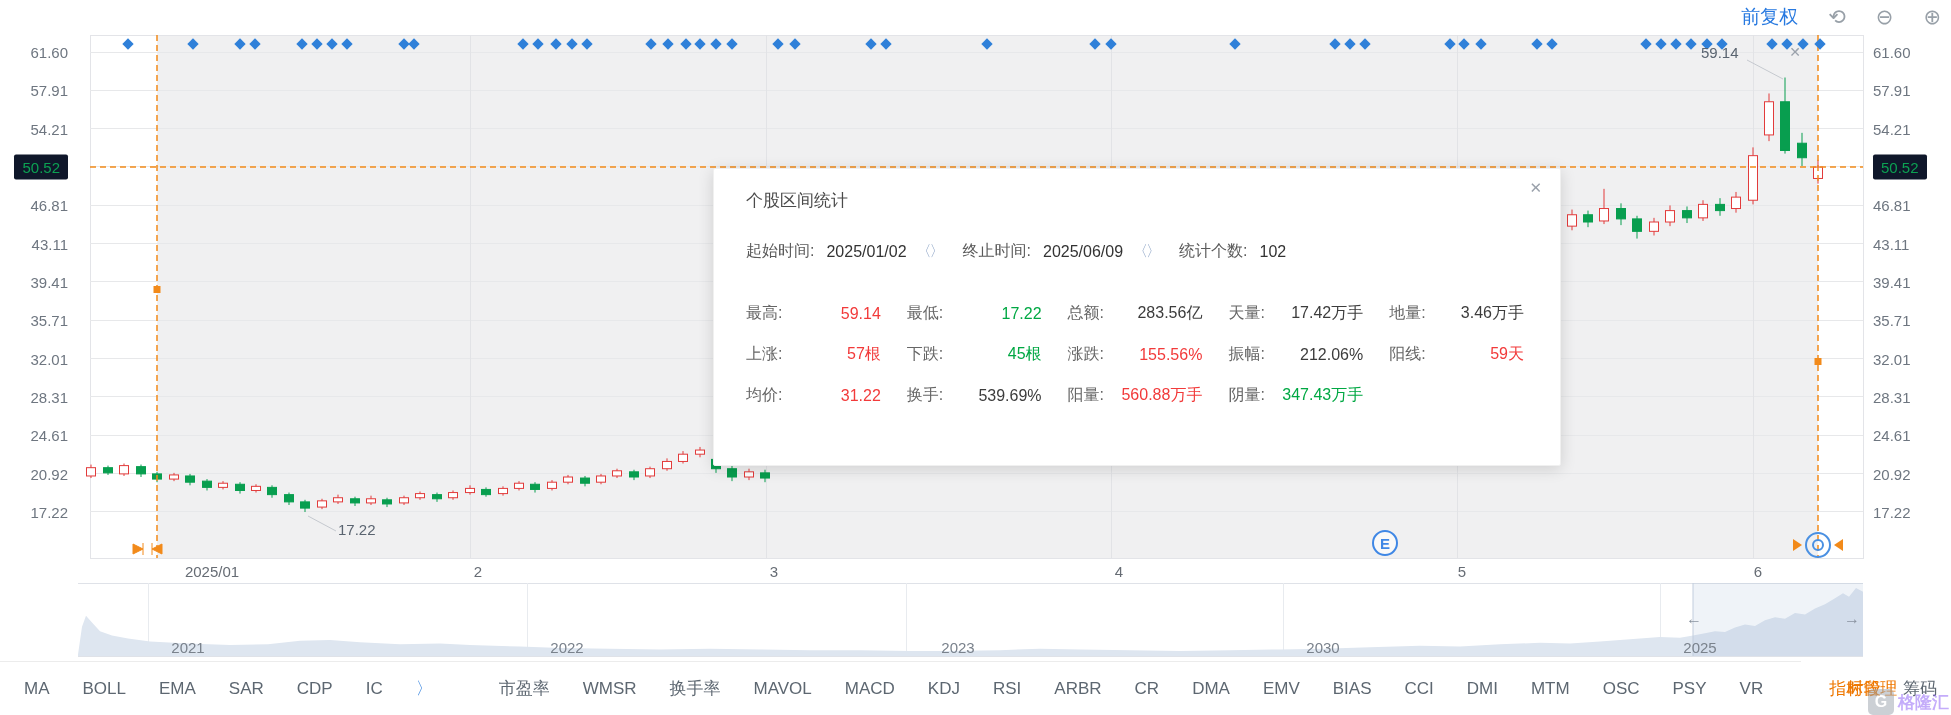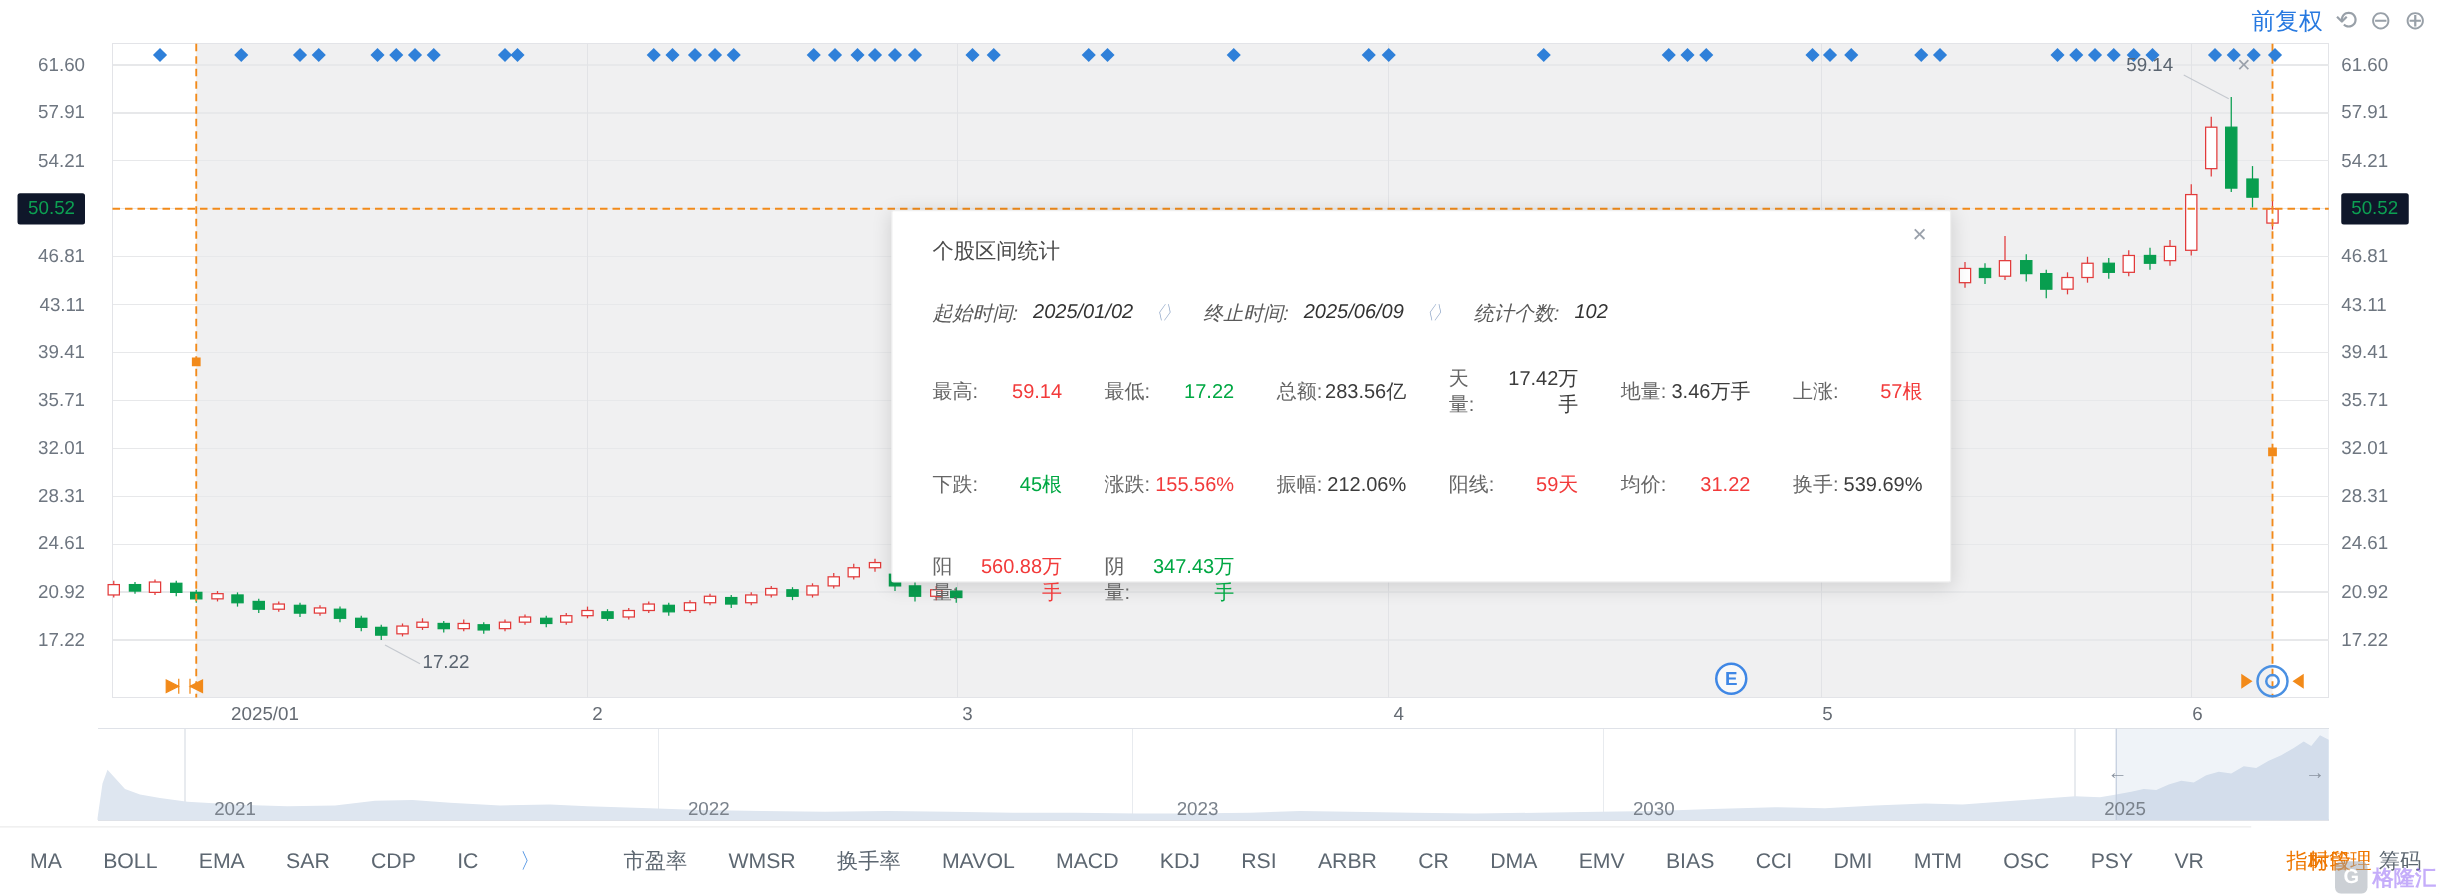--- a/index.html
+++ b/index.html
@@ -1,40 +1,40 @@
 <!DOCTYPE html>
 <html><head>
 <meta charset="utf-8">
 <style>
   html,body{margin:0;padding:0;background:#fff;}
   body{width:1951px;height:715px;overflow:hidden;font-family:"Liberation Sans","DejaVu Sans",sans-serif;position:relative;}
   #stage{position:absolute;inset:0;}
   svg text{font-family:"Liberation Sans","DejaVu Sans",sans-serif;}
   
-  #topbar{position:absolute;top:4px;right:10px;display:flex;align-items:center;gap:10px;z-index:6;}
+  #topbar{position:absolute;top:4px;right:10px;display:flex;align-items:center;gap:30px;z-index:6;}
   #adjust-mode{color:#2779e0;font-size:19px;cursor:pointer;}
   .tr-ico{color:#98a0a8;font-size:21px;line-height:22px;cursor:pointer;}
   
   .axis-lbl{position:absolute;font-size:15px;color:#6e7680;transform:translateY(-50%);white-space:nowrap;}
   .axis-lbl.cur{background:#0f172a;color:#0ca052;padding:4px 8px;border-radius:2px;font-size:15px;}
   #axisL{position:absolute;left:0;top:0;width:74px;height:600px;}
   #axisL .axis-lbl{right:6px;}
   #axisR{position:absolute;left:1871px;top:0;width:80px;height:600px;}
   #axisR .axis-lbl{left:2px;}
   .x-lbl{position:absolute;top:563px;transform:translateX(-50%);font-size:15px;color:#666c74;}
   
   .anno{position:absolute;font-size:15px;color:#5a6470;z-index:2;white-space:nowrap;}
   
   #dialog{position:absolute;left:713px;top:168px;width:846px;height:296px;background:#fff;box-shadow:0 3px 16px rgba(0,0,0,.14);border:1px solid #f0f0f0;border-radius:2px;z-index:10;}
   #dialog-title{position:absolute;left:32px;top:20px;font-size:17px;color:#4a4a4a;}
   #dialog-close{position:absolute;right:14px;top:6px;font-size:15px;color:#9aa1ab;cursor:pointer;padding:4px;}
-  #dialog-daterow{position:absolute;left:32px;top:72px;font-size:16px;color:#5a5a5a;display:flex;align-items:flex-start;font-style:italic;}
+  #dialog-daterow{position:absolute;left:32px;top:72px;font-size:16px;color:#5a5a5a;display:flex;align-items:center;}
   #dialog-daterow .dval{color:#333;margin-left:12px;}
   .chev{color:#93a9c9;font-size:15px;letter-spacing:-2px;margin:0 20px 0 10px;cursor:pointer;}
-  #dialog-stats{position:absolute;left:32px;right:22px;top:124px;display:grid;grid-template-columns:repeat(6,1fr);column-gap:26px;row-gap:0;gap:34px;}
+  #dialog-stats{position:absolute;left:32px;right:36px;top:124px;display:grid;grid-template-columns:repeat(5,1fr);column-gap:26px;row-gap:0;}
   .stat-cell{display:flex;justify-content:space-between;align-items:center;height:41px;font-size:16px;}
   .stat-cell .lb{color:#666;}
   .stat-cell .vl{text-align:right;}
   .tone-red{color:#f23a3a;} .tone-green{color:#00a843;} .tone-dark{color:#3c3c3c;}
   
   #event-btn{position:absolute;left:1372px;top:530px;width:26px;height:26px;border:2px solid #3f87e5;border-radius:50%;color:#3f87e5;font-size:15px;font-weight:bold;display:flex;align-items:center;justify-content:center;z-index:3;cursor:pointer;box-sizing:border-box;background:rgba(255,255,255,.6);}
   
   #toolbar{position:absolute;left:0;top:661px;width:1801px;height:54px;border-top:1px solid #ececec;display:flex;align-items:center;padding-left:24px;gap:33px;box-sizing:border-box;background:#fff;}
   .tb-item{font-size:17px;color:#5d6771;cursor:pointer;white-space:nowrap;}
   .tb-item.accent{color:#ee7700;}

